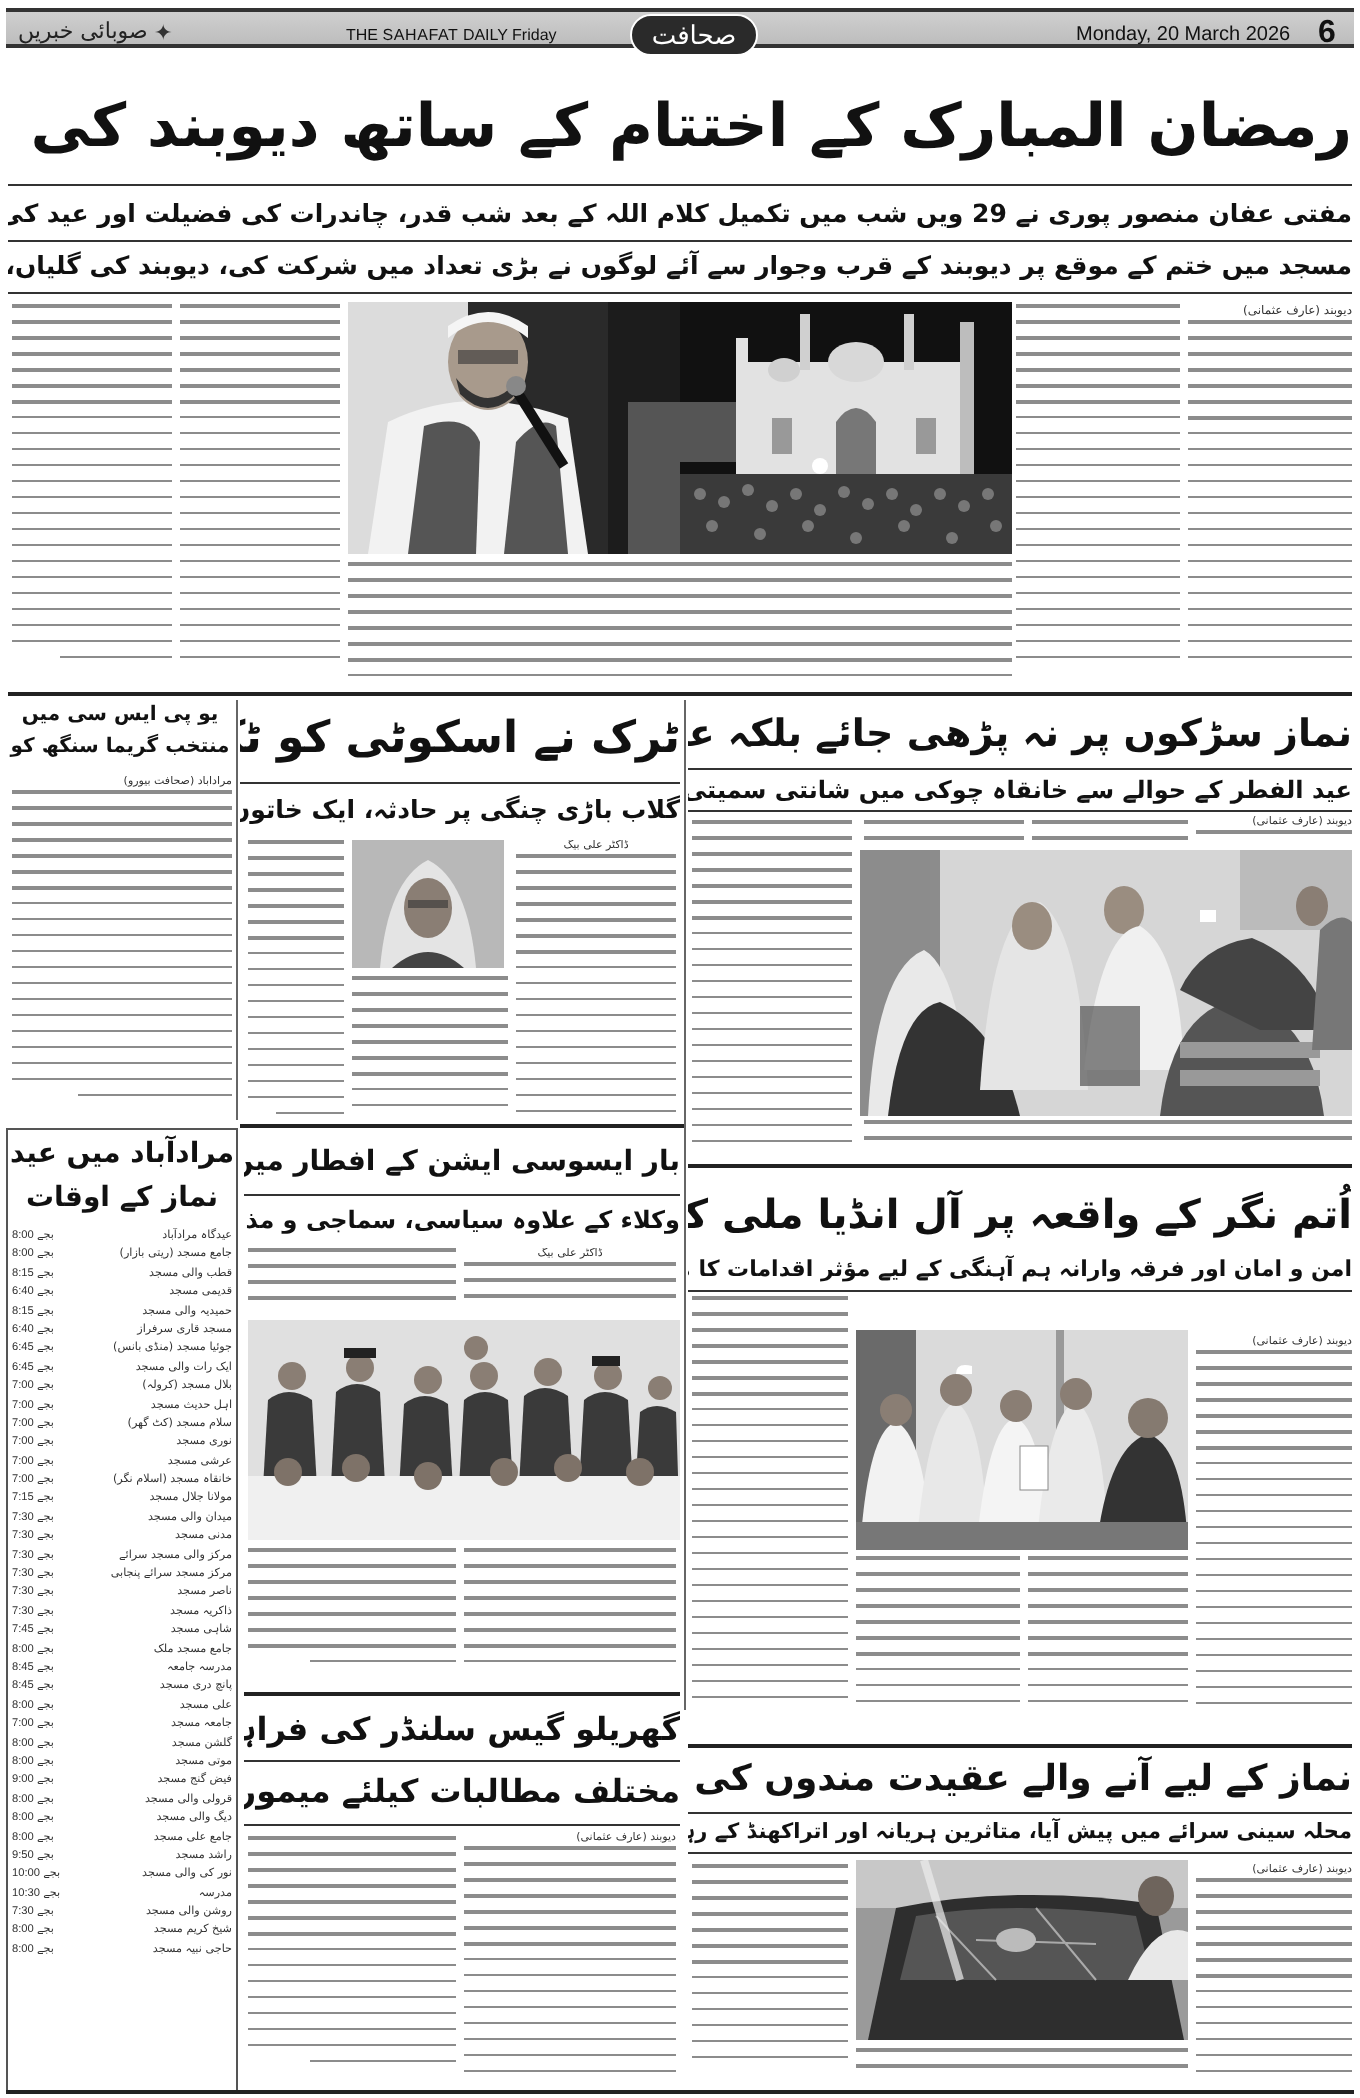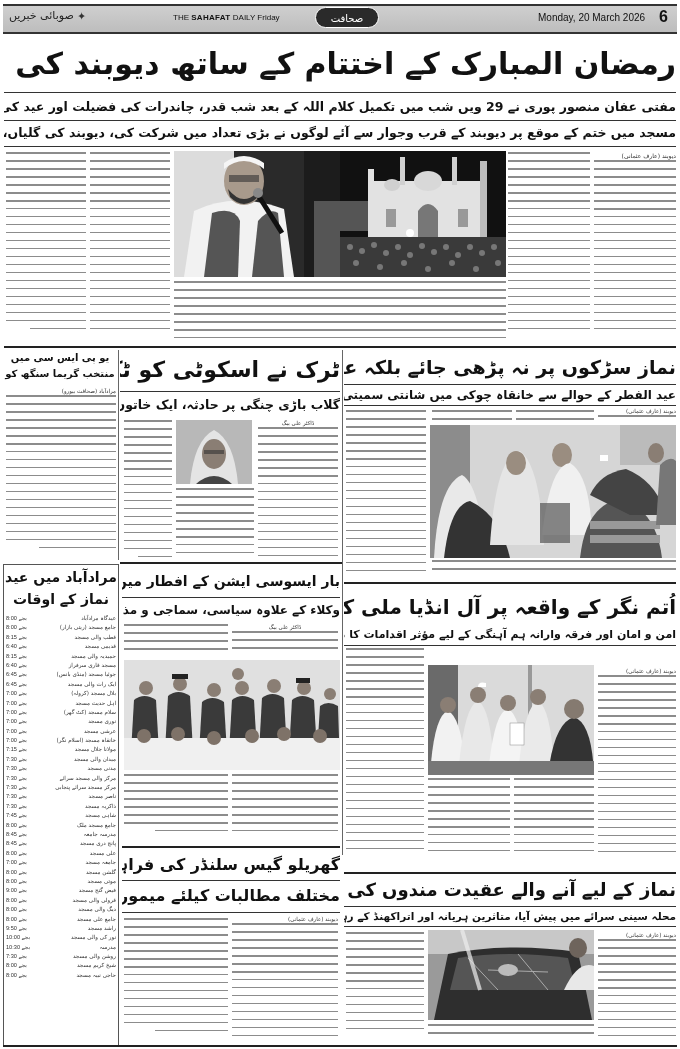--- a/index.html
+++ b/index.html
@@ -1,27 +1,27 @@
 <!DOCTYPE html>
 <html><head>
 <meta charset="utf-8">
 <style>
   * { box-sizing: border-box; margin: 0; padding: 0; }
   html, body { width: 680px; height: 1049px; background: #ffffff; overflow: hidden; }
   body { font-family: "DejaVu Sans", sans-serif; color: #111; position: relative; }
 
   
-  .masthead { position: absolute; left: 3px; top: 4px; width: 674px; height: 30px;
+  .masthead { position: absolute; left: 3px; top: 4px; width: 674px; height: 20px;
     background: linear-gradient(#cfcfcf,#bdbdbd); border-top: 2px solid #333; border-bottom: 2px solid #333; }
   .mh-section-left { position: absolute; left: 6px; top: 3px; font-size: 11px; color: #222; }
   .mh-logo-icon { position: absolute; left: 74px; top: 4px; width: 12px; height: 14px; color: #333; font-size: 11px; }
   .mh-paper { position: absolute; left: 170px; top: 7px; font-size: 8px; color: #111; font-family: "Liberation Sans", sans-serif; }
-  .mh-paper b { font-weight: 700; letter-spacing: 0.3px; }
+  .mh-paper b { font-weight: 400; letter-spacing: 0.3px; }
   .mh-brand { position: absolute; left: 312px; top: 1px; width: 64px; height: 21px; background: #2a2a2a; color: #fff;
-    border-radius: 11px; text-align: center; font-size: 10px; line-height: 21px; font-family: "DejaVu Serif", serif; border: 1px solid #fff; }
+    border-radius: 11px; text-align: center; font-size: 13px; line-height: 21px; font-family: "DejaVu Serif", serif; border: 1px solid #fff; }
   .mh-date { position: absolute; left: 535px; top: 6px; font-size: 10px; color: #111; font-family: "Liberation Sans", sans-serif; }
   .mh-page { position: absolute; left: 656px; top: 2px; font-size: 16px; font-weight: bold; color: #111; font-family: "Liberation Sans", sans-serif; }
 
   
   .urdu { direction: rtl; font-family: "DejaVu Sans", sans-serif; }
   .hl { position: absolute; text-align: center; color: #111; white-space: nowrap; overflow: hidden; font-weight: bold; }
   .rule { position: absolute; height: 0; border-top: 1px solid #333; }
   .rule.thick { border-top: 2px solid #222; }
   .vrule { position: absolute; width: 0; border-left: 1px solid #666; }
 

